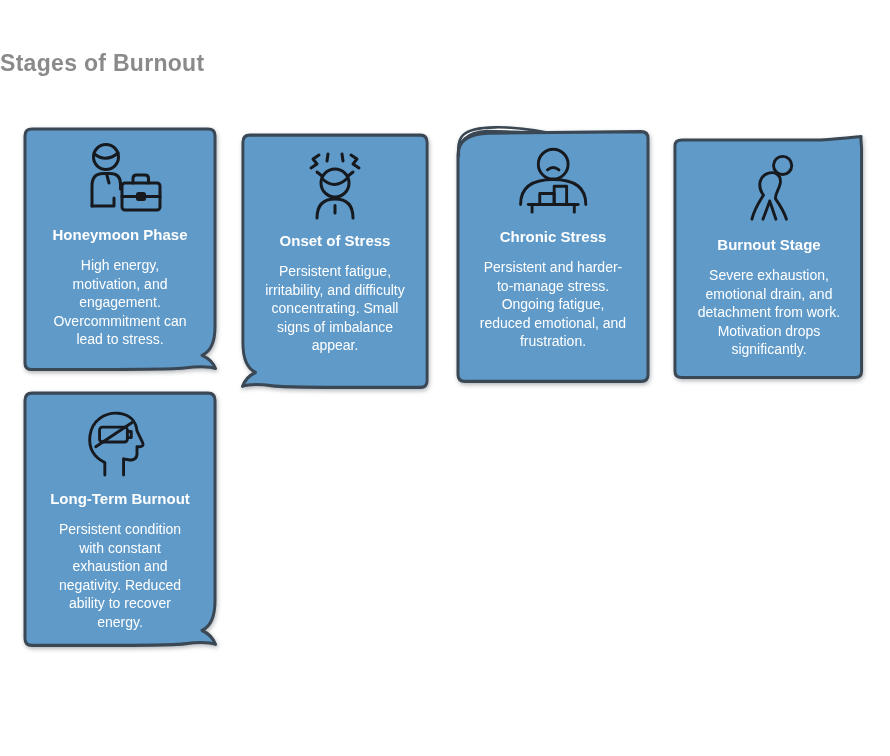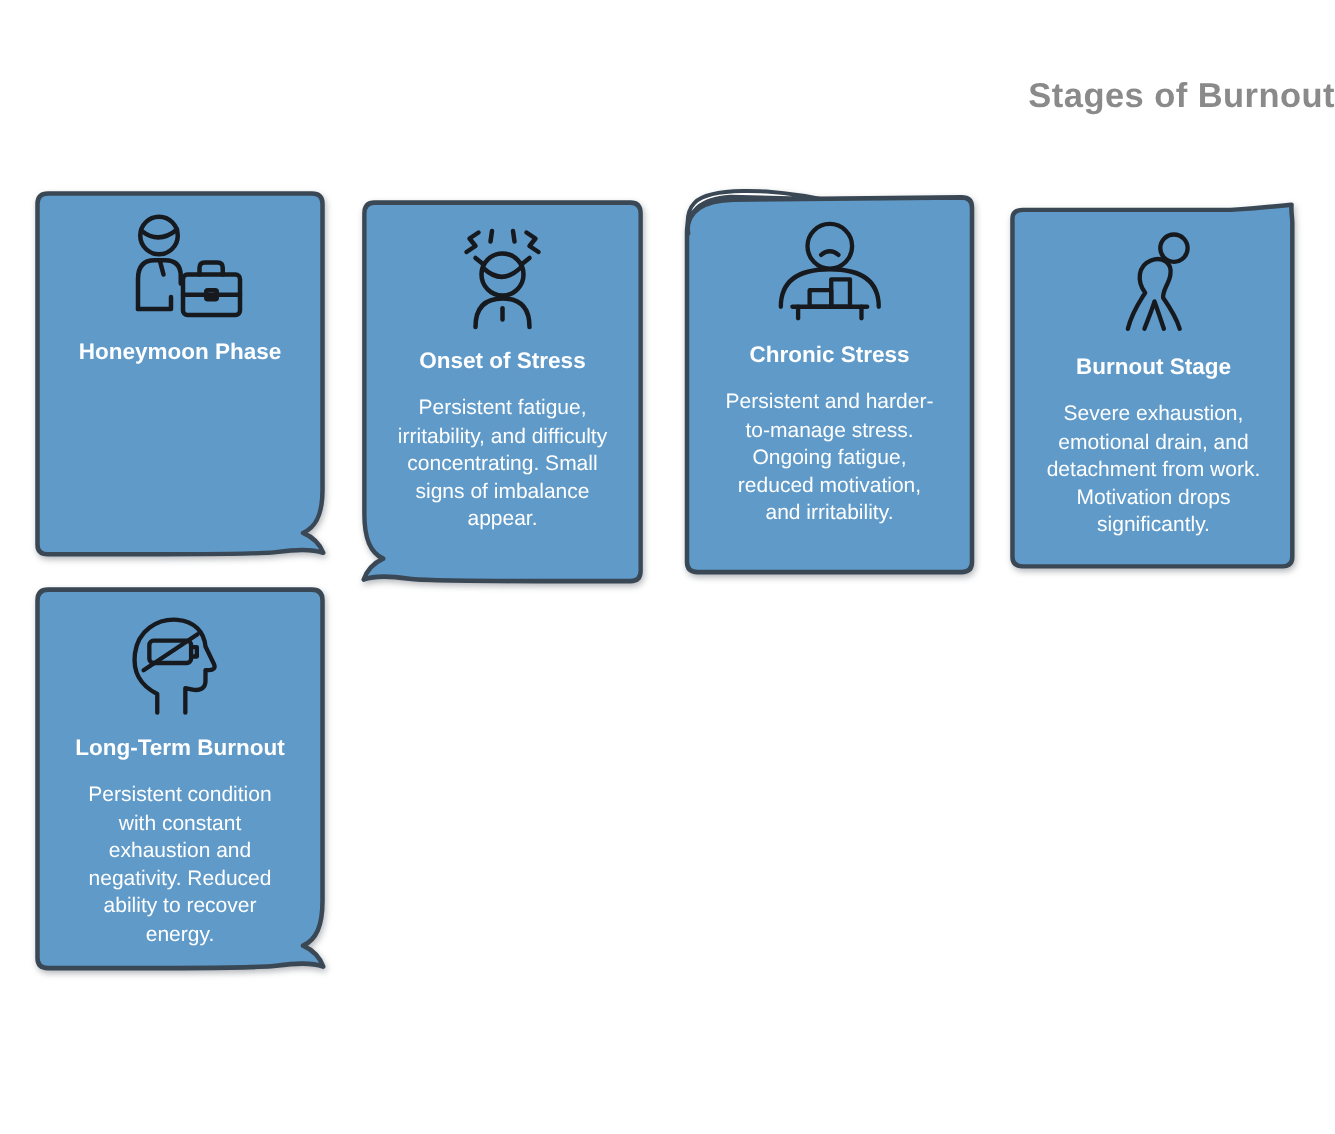--- a/index.html
+++ b/index.html
@@ -9,21 +9,21 @@
     --title-color:#8a8a8a;
     --card-text:#ffffff;
     --page-bg:#ffffff;
   }
   *{margin:0;padding:0;box-sizing:border-box;}
   html,body{background:var(--page-bg);}
   body{font-family:"Liberation Sans", sans-serif;}
   .canvas{position:relative;width:890px;height:756px;background:var(--page-bg);overflow:hidden;}
   .page-title{
     position:absolute;top:50px;left:0;width:890px;
-    text-align:right;font-size:23px;font-weight:bold;
+    text-align:left;font-size:23px;font-weight:bold;
     color:var(--title-color);letter-spacing:.3px;
   }
   .card{position:absolute;}
   .note-bg{
     position:absolute;left:0;top:0;width:100%;height:100%;
     overflow:visible;
     filter:drop-shadow(1px 2px 2px rgba(40,50,60,.35));
   }
   .note-shape{fill:var(--card-fill);stroke:var(--card-border);stroke-width:3;stroke-linejoin:round;}
   .note-flap{fill:var(--page-bg);stroke:var(--card-border);stroke-width:2.5;stroke-linejoin:round;}
@@ -65,20 +65,21 @@
             <path d="M 17 64 H 39 V 56"></path>
             <path d="M 31.5 31.5 L 34 41"></path>
             <rect x="47" y="41" width="38" height="27" rx="3"></rect>
             <path d="M 58 41 V 36.5 Q 58 33 61.5 33 H 70 Q 73.5 33 73.5 36.5 V 41"></path>
             <path d="M 47 54.5 H 85"></path>
             <rect x="62.5" y="51.5" width="7" height="6" rx="1"></rect>
           </g>
         </svg>
       </span>
       <h2 class="card-title">Honeymoon Phase</h2>
+      <p class="card-desc">High energy, motivation, and engagement. Overcommitment can lead to stress.</p>
     </div>
   </section>
 
   <section class="card" style="left:240px;top:132px;width:190px;height:258px">
     <svg class="note-bg" viewBox="0 0 196 250" preserveAspectRatio="none">
       <path class="note-shape" d="M 186 3 H 10 Q 3 3 3 10 V 204 C 3 220 7 229 16 233 C 9 236 5 240 2.5 246.5 C 11 243.5 22 244.5 34 246 Q 46 247.5 136 247.5 H 186 Q 193 247.5 193 241 V 10 Q 193 3 186 3 Z"></path>
     </svg>
     <div class="card-content">
       <span class="icon">
         <svg viewBox="0 0 90 72">
@@ -115,21 +116,21 @@
             <path d="M 11 63 Q 11 37 45 37 Q 79 37 79 63"></path>
             <path d="M 19 63 H 71"></path>
             <path d="M 23 63 V 71"></path>
             <path d="M 67 63 V 71"></path>
             <rect x="31" y="51.5" width="15" height="11.5"></rect>
             <rect x="46" y="44" width="13" height="19"></rect>
           </g>
         </svg>
       </span>
       <h2 class="card-title">Chronic Stress</h2>
-      <p class="card-desc">Persistent and harder-to-manage stress. Ongoing fatigue, reduced motivation, and irritability.</p>
+      <p class="card-desc">Persistent and harder-to-manage stress. Ongoing fatigue, reduced emotional, and frustration.</p>
     </div>
   </section>
 
   <section class="card" style="left:22px;top:390px;width:196px;height:258px">
     <svg class="note-bg" viewBox="0 0 196 250" preserveAspectRatio="none">
       <path class="note-shape" d="M 10 3 H 186 Q 193 3 193 10 V 204 C 193 220 189 229 180 233 C 187 236 191 240 193.5 246.5 C 185 243.5 174 244.5 162 246 Q 150 247.5 60 247.5 H 10 Q 3 247.5 3 241 V 10 Q 3 3 10 3 Z"></path>
     </svg>
     <div class="card-content">
       <span class="icon">
         <svg viewBox="0 0 90 75">

